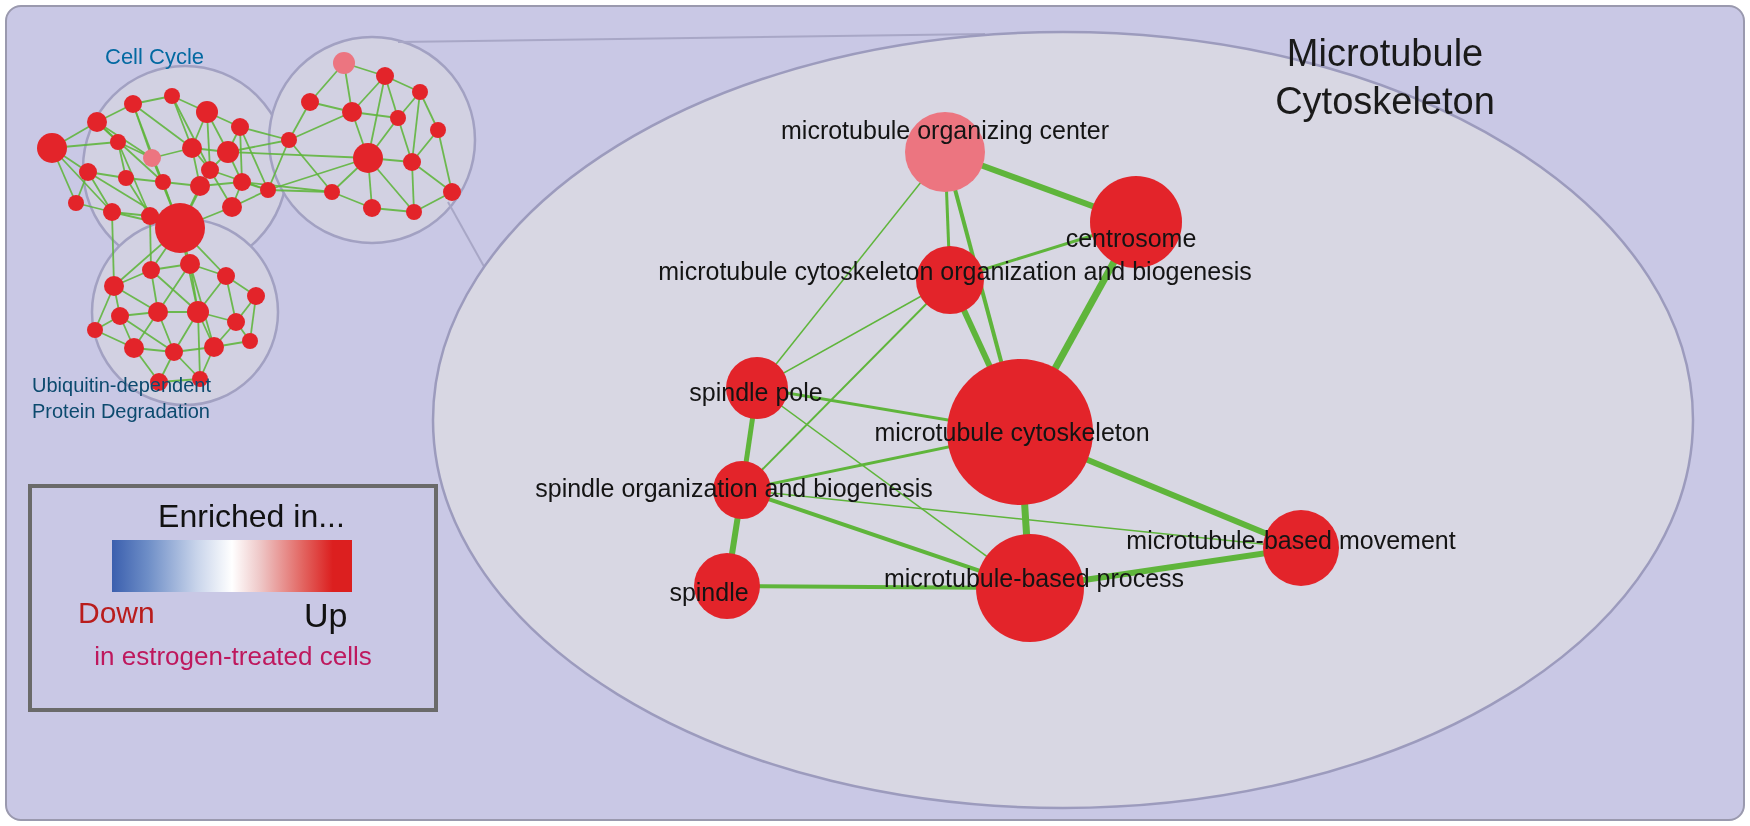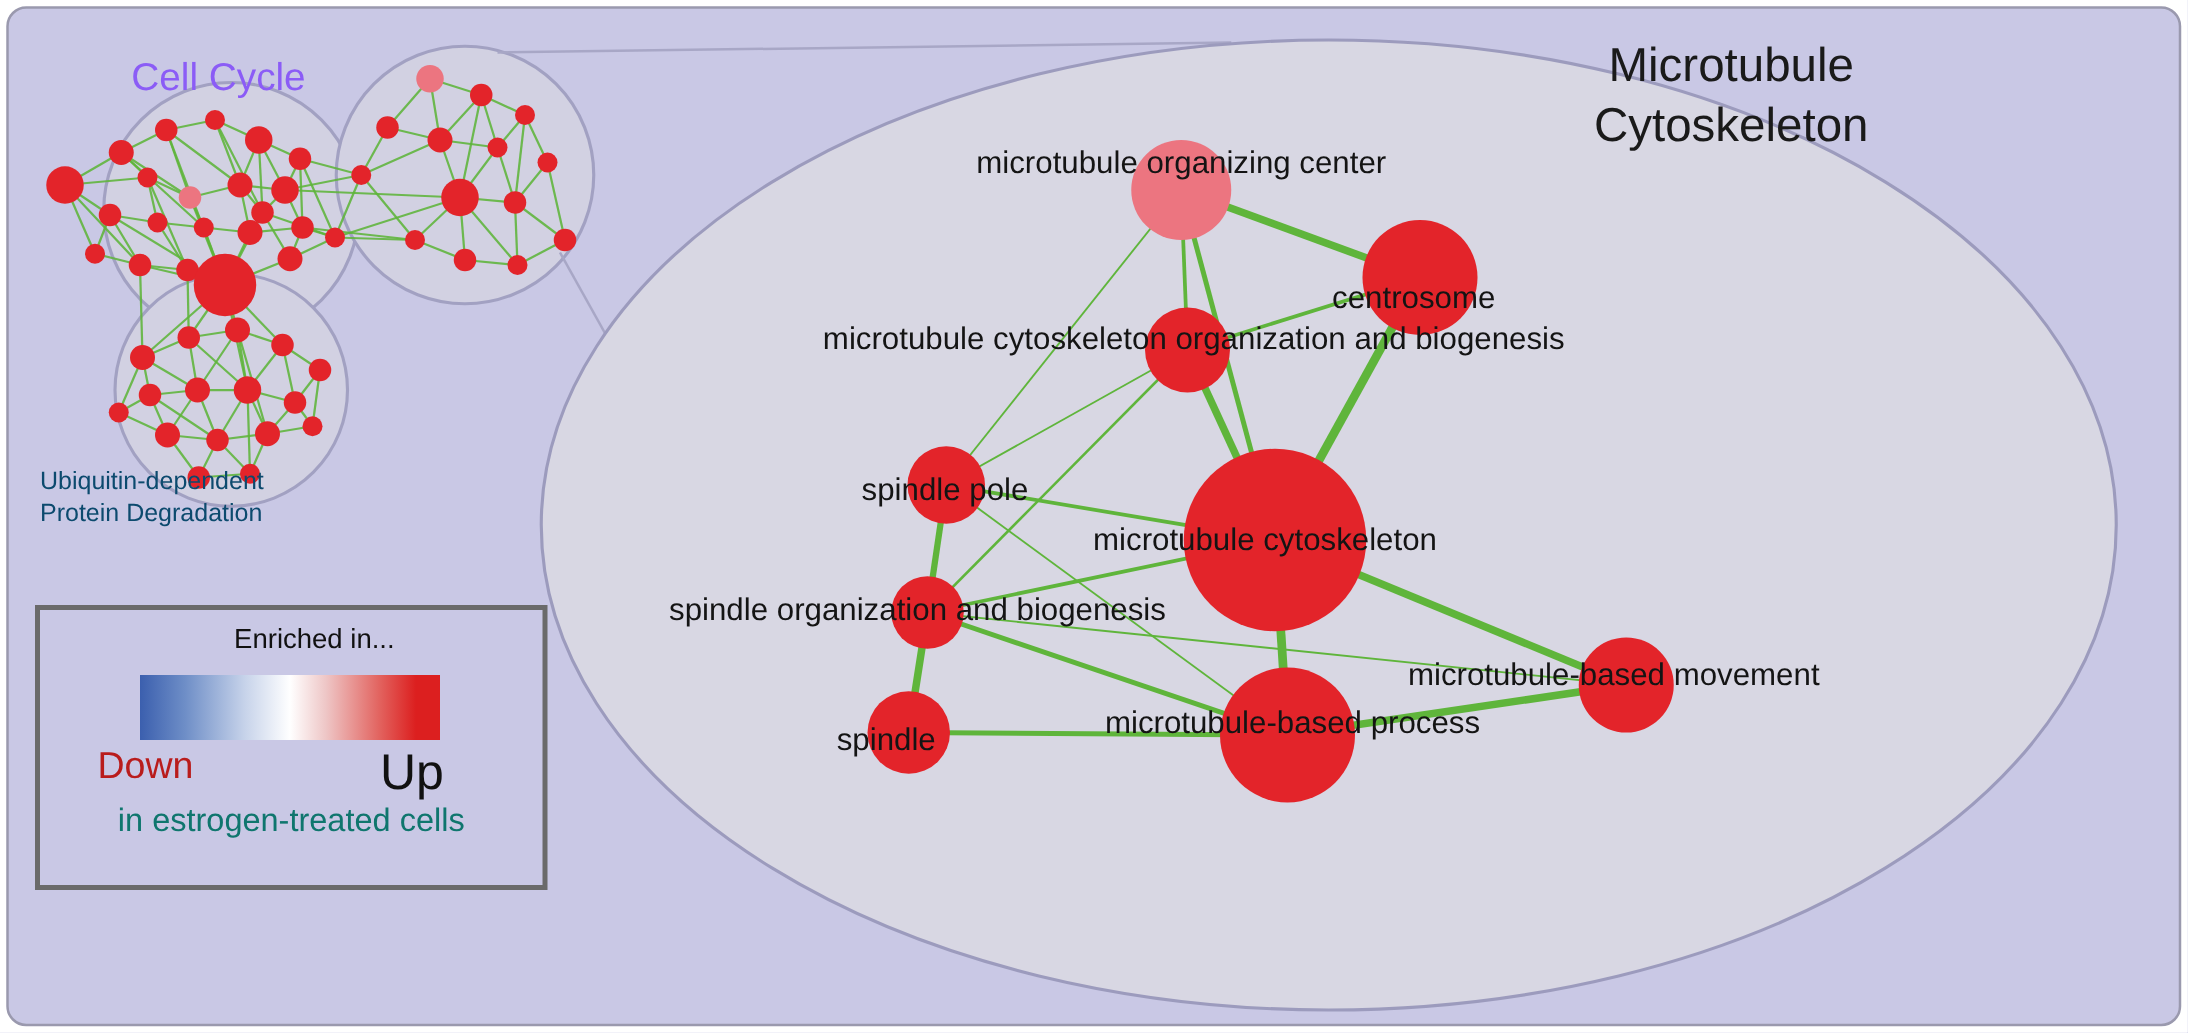--- a/index.html
+++ b/index.html
@@ -21,22 +21,22 @@
     border-radius: 16px;
   }
   .canvas {
     position: absolute;
     left: 0; top: 0;
     width: 1750px; height: 826px;
   }
   .lbl { position: absolute; }
   .cell-cycle-label {
     left: 105px; top: 44px;
-    font-size: 31px;
-    color: #8b5cf6;
+    font-size: 22px;
+    color: #0369a1;
   }
   .ubiquitin-label {
     left: 32px; top: 372px;
     font-size: 20px;
     color: #0c4a6e;
     white-space: pre-line;
     line-height: 1.32;
   }
   .mtc-title {
     left: 1255px; top: 30px;
@@ -50,51 +50,51 @@
   .legend {
     position: absolute;
     left: 28px; top: 484px;
     width: 402px; height: 220px;
     border: 4px solid #6a6a6a;
   }
   .legend-title {
     position: absolute;
     top: 10px; left: 0; right: 0;
     text-align: center;
-    font-size: 22px;
+    font-size: 32px;
     color: #111111;
     padding-left: 37px;
   }
   .legend-gradient {
     position: absolute;
     left: 80px; top: 52px;
     width: 240px; height: 52px;
     background: linear-gradient(90deg,
       #3b5fae 0%, #6e8ec7 15%, #c7d3ea 35%, #ffffff 50%,
       #eec6c6 62%, #e2625e 80%, #dc1f1f 92%, #dc1f1f 100%);
   }
   .legend-down {
     position: absolute;
     left: 46px; top: 108px;
     font-size: 30px;
     color: #b91c1c;
   }
   .legend-up {
     position: absolute;
     left: 272px; top: 108px;
-    font-size: 40px;
+    font-size: 34px;
     color: #111111;
   }
   .legend-caption {
     position: absolute;
     top: 152px; left: 0; right: 0;
     text-align: center;
     font-size: 26px;
     line-height: 1.3;
-    color: #0f766e;
+    color: #be185d;
   }
 </style>
 </head>
 <body>
 
 <div class="frame"></div>
 
 <svg class="canvas" viewBox="0 0 1750 826">
     <circle cx="185" cy="168" r="102" fill="#d2d1e2" stroke="#a2a1c2" stroke-width="2.5"></circle>
     <circle cx="372" cy="140" r="103" fill="#d2d1e2" stroke="#a2a1c2" stroke-width="2.5"></circle>

